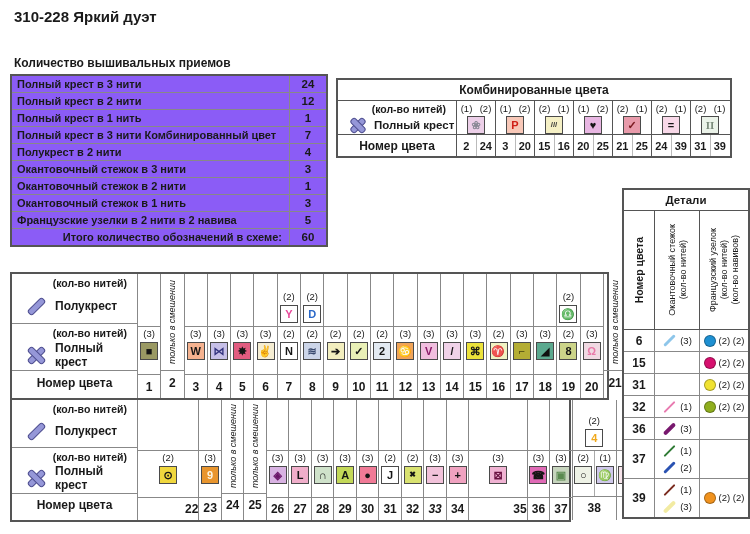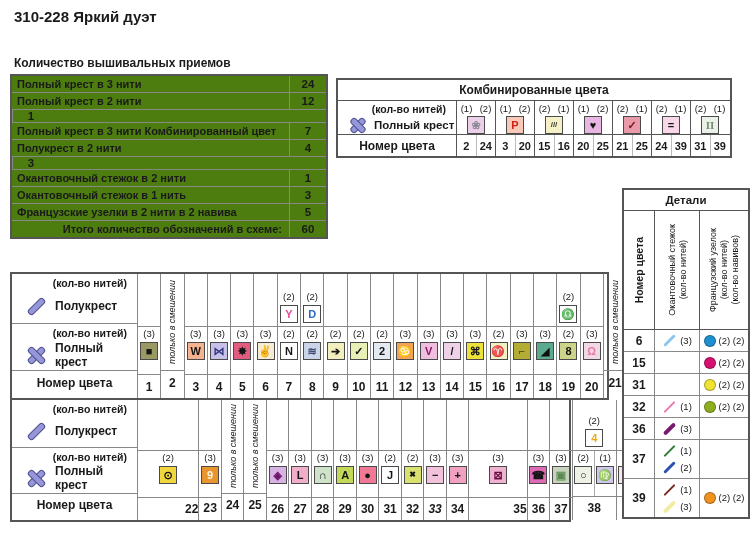--- a/index.html
+++ b/index.html
@@ -5,21 +5,21 @@
   html,body{margin:0;padding:0;}
   body{width:750px;height:534px;background:#ffffff;position:relative;overflow:hidden;
        font-family:"Liberation Sans",sans-serif;color:#1a1a1a;}
   .abs{position:absolute;}
 
   
   #title{left:14px;top:8px;font-size:15px;font-weight:bold;}
   #stats-heading{left:14px;top:56px;font-size:12px;font-weight:bold;}
 
   
-  #stats{left:10px;top:74px;width:314px;border:2px solid #555;background:#4d7c0f;}
+  #stats{left:10px;top:74px;width:314px;border:2px solid #555;background:#8b5cf6;}
   .srow{display:flex;align-items:stretch;}
   .srow + .srow{border-top:1px solid #888;}
   .slabel{flex:1;padding:2px 4px 2px 5px;font-size:11px;font-weight:bold;white-space:nowrap;overflow:hidden;}
   .sval{width:36px;border-left:1px solid #888;font-size:11.5px;font-weight:bold;
         display:flex;align-items:center;justify-content:center;}
   .srow.total .slabel{text-align:right;padding-right:7px;}
 
   
   .sbox{width:16px;height:16px;border:1px solid #4a4a4a;display:flex;align-items:center;justify-content:center;
         font-size:11px;font-weight:bold;line-height:1;margin:2px auto 0;background:#fff;}
@@ -106,31 +106,33 @@
 <div class="abs" id="stats">
     <div class="srow">
       <div class="slabel">Полный крест в 3 нити</div>
       <div class="sval">24</div>
     </div>
     <div class="srow">
       <div class="slabel">Полный крест в 2 нити</div>
       <div class="sval">12</div>
     </div>
     <div class="srow">
+      <div class="slabel">Полный крест в 1 нить</div>
       <div class="sval">1</div>
     </div>
     <div class="srow">
       <div class="slabel">Полный крест в 3 нити Комбинированный цвет</div>
       <div class="sval">7</div>
     </div>
     <div class="srow">
       <div class="slabel">Полукрест в 2 нити</div>
       <div class="sval">4</div>
     </div>
     <div class="srow">
+      <div class="slabel">Окантовочный стежок в 3 нити</div>
       <div class="sval">3</div>
     </div>
     <div class="srow">
       <div class="slabel">Окантовочный стежок в 2 нити</div>
       <div class="sval">1</div>
     </div>
     <div class="srow">
       <div class="slabel">Окантовочный стежок в 1 нить</div>
       <div class="sval">3</div>
     </div>

